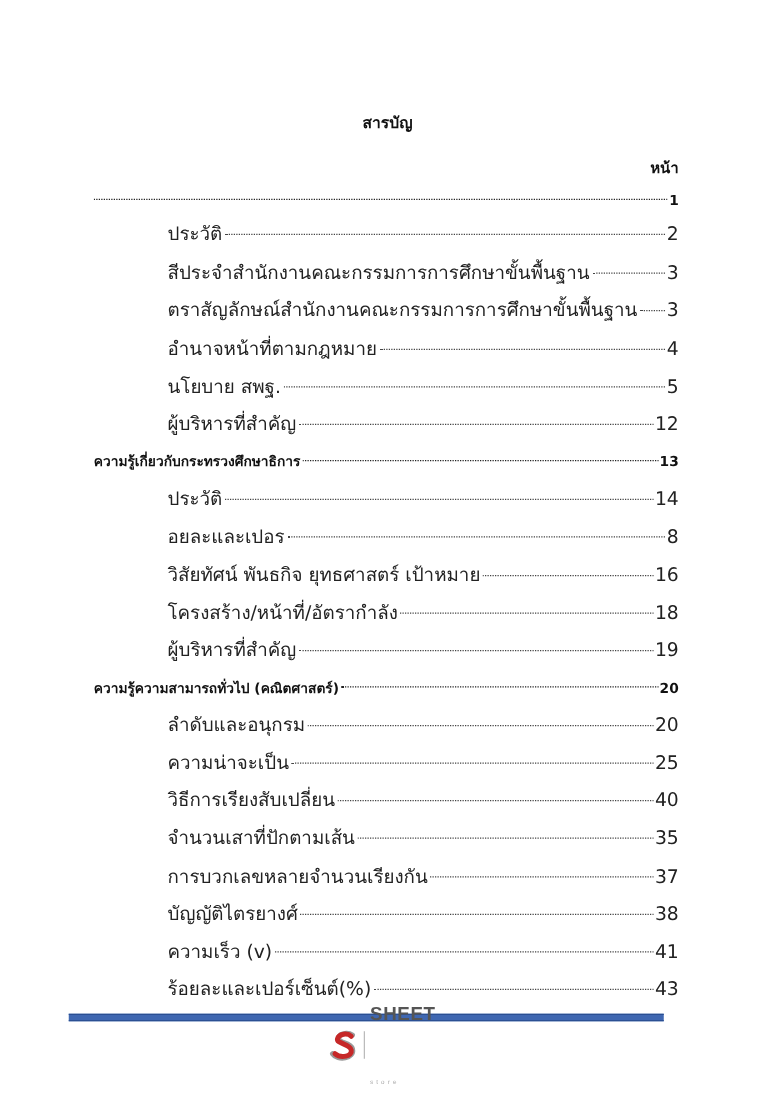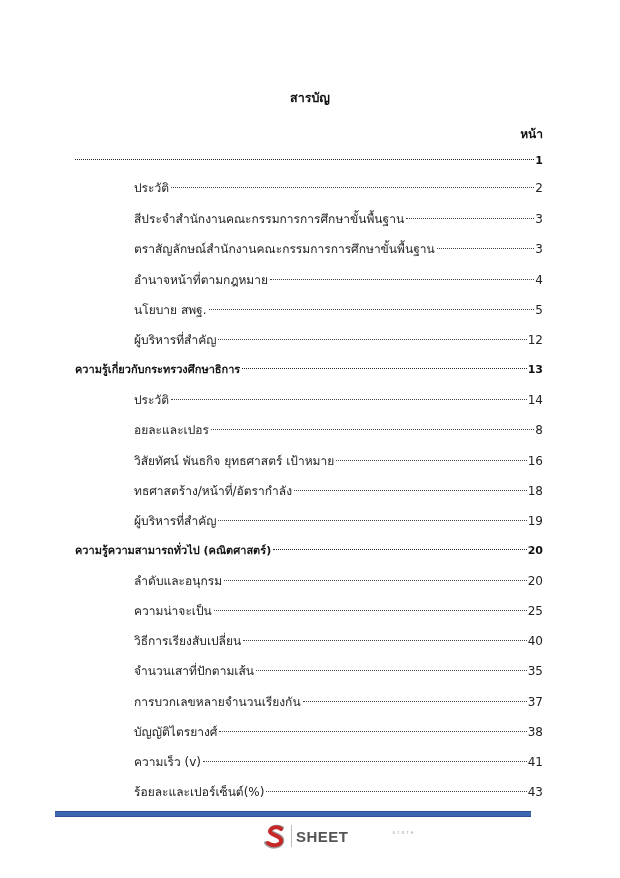--- a/index.html
+++ b/index.html
@@ -52,21 +52,21 @@
       height: 16px;
       line-height: 16px;
     }
     .toc-row.section {
       left: 75px;
       font-size: 11px;
       font-weight: bold;
     }
     .toc-row.sub {
       left: 134px;
-      font-size: 12px;
+      font-size: 15px;
       color: #222;
     }
     .toc-label {
       flex: 0 0 auto;
       padding-right: 2px;
     }
     .toc-leader {
       flex: 1 1 auto;
       overflow: hidden;
       height: 16px;
@@ -110,21 +110,21 @@
       position: relative;
     }
     .logo-divider {
       width: 1px;
       height: 22px;
       background: #bbbbbb;
       margin: 0 4px 0 3px;
     }
     .logo-text {
       display: flex;
-      flex-direction: row;
+      flex-direction: column;
       line-height: 1;
       gap: 44px;
     }
     .logo-main {
       font-family: "Liberation Sans", sans-serif;
       font-weight: bold;
       font-size: 15px;
       color: #555555;
       letter-spacing: 0.5px;
     }
@@ -193,21 +193,21 @@
       <span class="toc-label">อยละและเปอร</span>
       <span class="toc-leader"></span>
       <span class="toc-page">8</span>
     </div>
     <div class="toc-row sub" style="top:449px">
       <span class="toc-label">วิสัยทัศน์ พันธกิจ ยุทธศาสตร์ เป้าหมาย</span>
       <span class="toc-leader"></span>
       <span class="toc-page">16</span>
     </div>
     <div class="toc-row sub" style="top:479px">
-      <span class="toc-label">ทธศาสตร้าง/หน้าที่/อัตรากำลัง</span>
+      <span class="toc-label">โครงสร้าง/หน้าที่/อัตรากำลัง</span>
       <span class="toc-leader"></span>
       <span class="toc-page">18</span>
     </div>
     <div class="toc-row sub" style="top:509px">
       <span class="toc-label">ผู้บริหารที่สำคัญ</span>
       <span class="toc-leader"></span>
       <span class="toc-page">19</span>
     </div>
     <div class="toc-row section" style="top:538px">
       <span class="toc-label">ความรู้ความสามารถทั่วไป (คณิตศาสตร์)</span>

